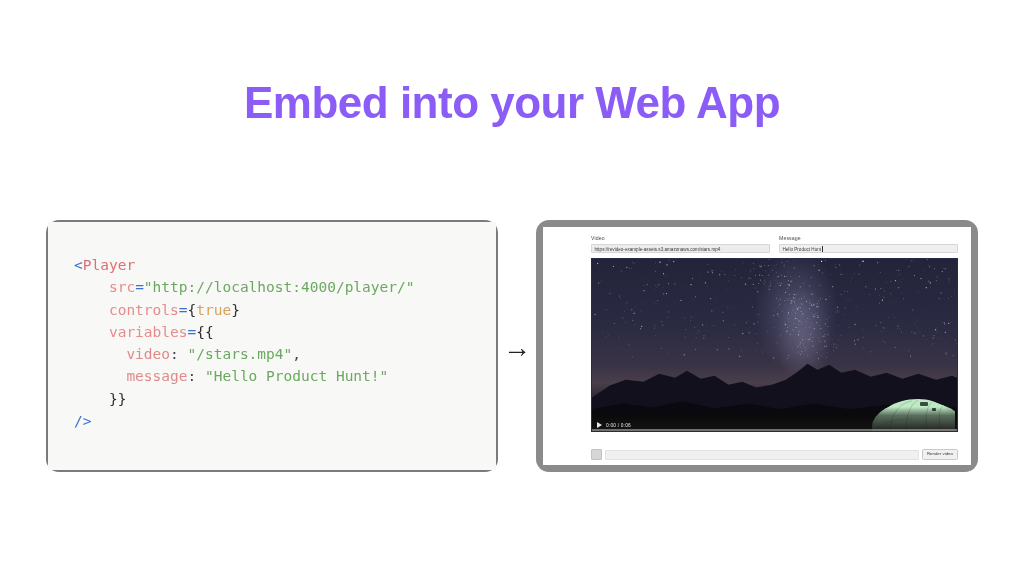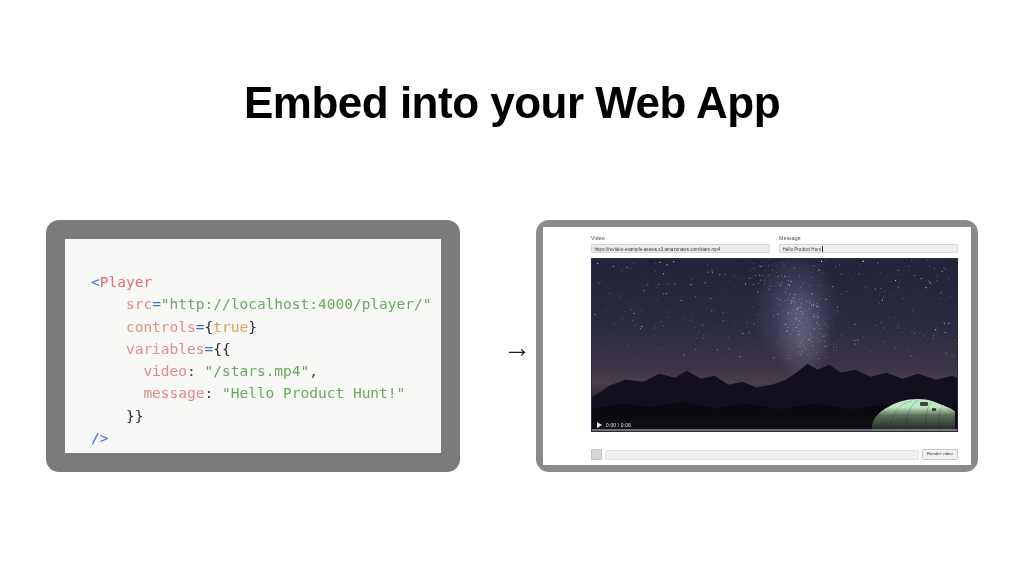--- a/index.html
+++ b/index.html
@@ -17,36 +17,36 @@
 
   
   #slide-title {
     position: absolute;
     top: 48px;
     left: 0;
     width: 1024px;
     text-align: center;
     font-size: 44px;
     font-weight: bold;
-    color: #000000;
+    color: #8b5cf6;
     letter-spacing: -0.5px;
     line-height: 1.2;
   }
 
   
   #code-panel {
     position: absolute;
     left: 46px;
     top: 220px;
-    width: 414px;
+    width: 452px;
     height: 252px;
     background: #7b7b7b;
     border-radius: 13px;
     box-sizing: border-box;
-    padding: 19px;
+    padding: 2px;
   }
   #code-surface {
     width: 100%;
     height: 100%;
     background: #f8f8f6;
     box-sizing: border-box;
     padding: 32px 0 0 26px;
     overflow: hidden;
   }
   #code-block {

